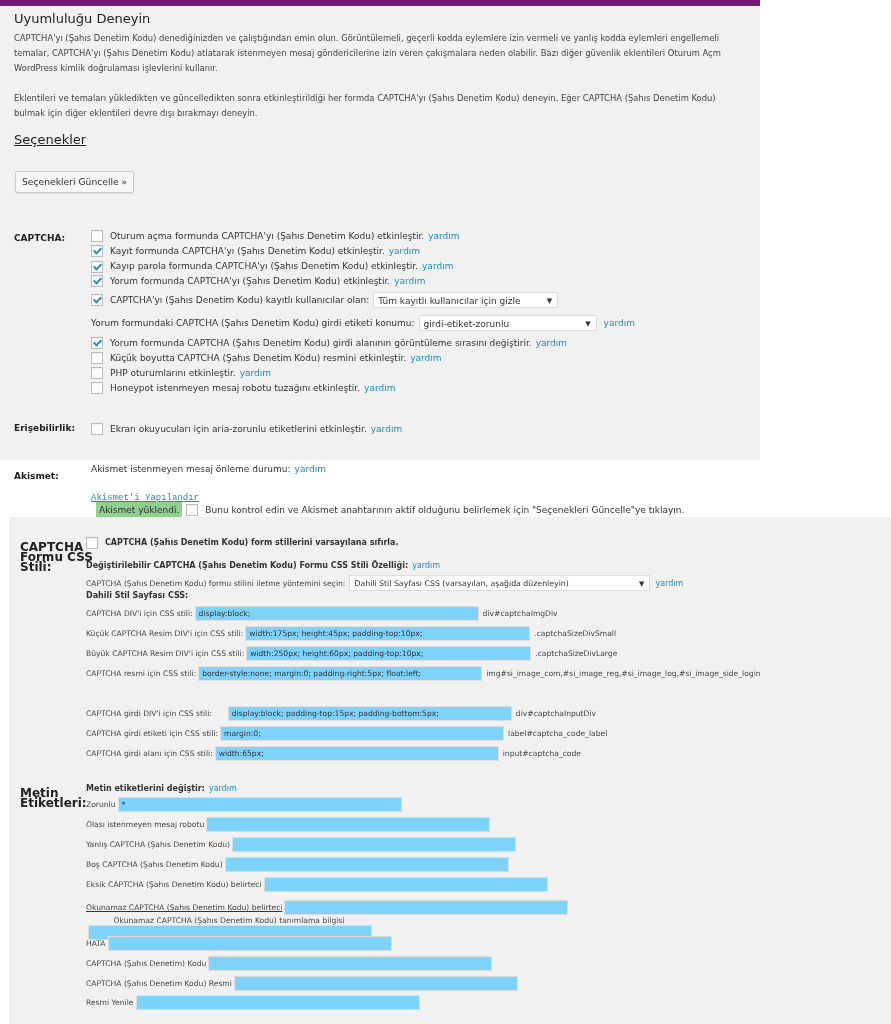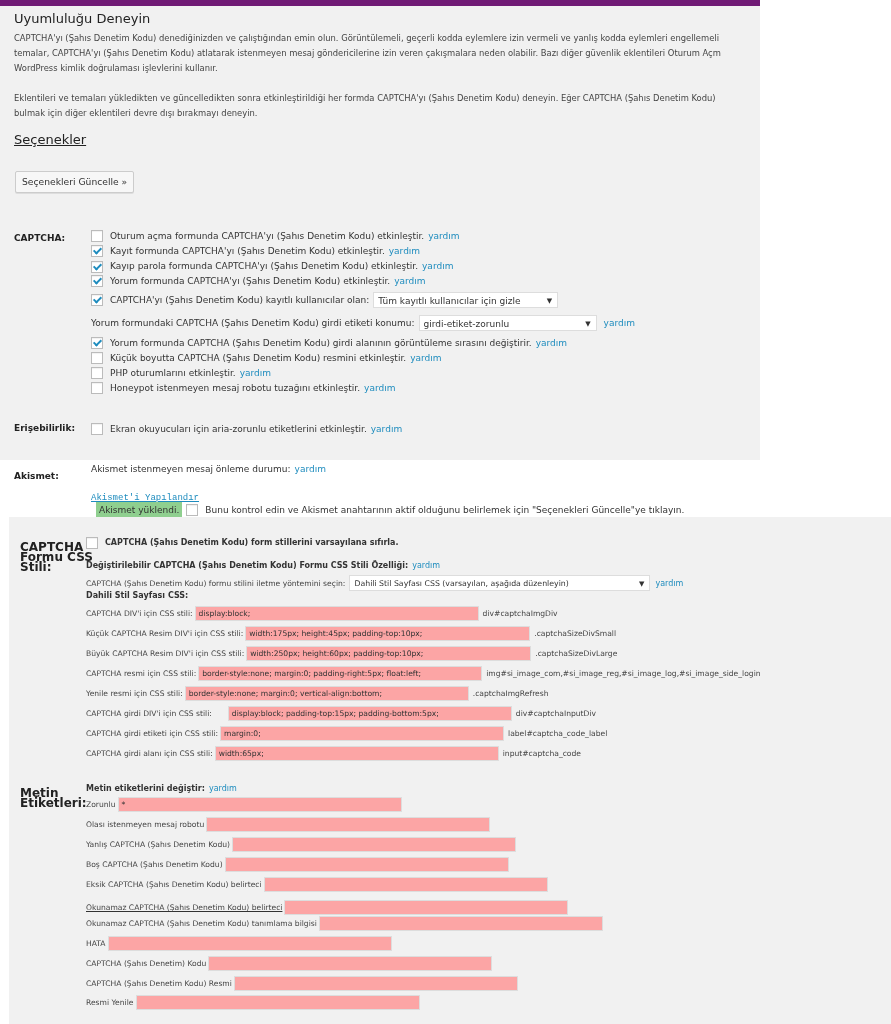--- a/index.html
+++ b/index.html
@@ -20,21 +20,21 @@
         position:relative; flex:none; box-shadow:inset 0 1px 1px rgba(0,0,0,.06); }
   .cb.on::after { content:""; position:absolute; left:3px; top:0px; width:3px; height:6px;
         border:solid #1e8cbe; border-width:0 2px 2px 0; transform:rotate(45deg); }
   .link { color:#1e8cbe; margin-left:4px; }
   .sel { background:#fff; border:1px solid #ddd; font-size:9px; height:16px; line-height:16px;
          padding:0 18px 0 4px; position:relative; color:#333; box-sizing:border-box; }
   .sel .arr { position:absolute; right:5px; top:0; font-size:7px; color:#333; }
   .green { background:#8fcf8f; padding:1px 3px; color:#333; }
   .ul { color:#1e8cbe; text-decoration:underline; }
   .s { font-size:7.6px; color:#444; }
-  .in { background:#fca5a5; border:1px solid #ddd; height:15px; box-sizing:border-box;
+  .in { background:#7dd3fc; border:1px solid #ddd; height:15px; box-sizing:border-box;
         font-size:7.6px; line-height:13px; padding:0 3px; color:#333; }
   .cssrow { display:flex; align-items:center; position:absolute; white-space:nowrap; }
   .cssrow .sel-name { margin-left:4px; }
   .blbl { font-size:12px; font-weight:bold; color:#222; line-height:10px; }
 </style>
 </head>
 <body>
 
 <div class="panel-top">
   <h2 class="abs" style="left:14px;top:5px;">Uyumluluğu Deneyin</h2>
@@ -166,25 +166,20 @@
   <div class="cssrow" style="left:77px;top:129px;">
     <span class="s">Büyük CAPTCHA Resim DIV'i için CSS stili:</span>
     <span class="in" style="margin-left:2px;width:285px;">width:250px; height:60px; padding-top:10px;</span>
     <span class="s sel-name">.captchaSizeDivLarge</span>
   </div>
   <div class="cssrow" style="left:77px;top:149px;">
     <span class="s">CAPTCHA resmi için CSS stili:</span>
     <span class="in" style="margin-left:2px;width:284px;">border-style:none; margin:0; padding-right:5px; float:left;</span>
     <span class="s sel-name">img#si_image_com,#si_image_reg,#si_image_log,#si_image_side_login</span>
   </div>
-  <div class="cssrow" style="left:77px;top:169px;">
-    <span class="s">Yenile resmi için CSS stili:</span>
-    <span class="in" style="margin-left:2px;width:284px;">border-style:none; margin:0; vertical-align:bottom;</span>
-    <span class="s sel-name">.captchaImgRefresh</span>
-  </div>
   <div class="cssrow" style="left:77px;top:189px;">
     <span class="s">CAPTCHA girdi DIV'i için CSS stili:</span>
     <span class="in" style="margin-left:16px;width:284px;">display:block; padding-top:15px; padding-bottom:5px;</span>
     <span class="s sel-name">div#captchaInputDiv</span>
   </div>
   <div class="cssrow" style="left:77px;top:209px;">
     <span class="s">CAPTCHA girdi etiketi için CSS stili:</span>
     <span class="in" style="margin-left:2px;width:284px;">margin:0;</span>
     <span class="s sel-name">label#captcha_code_label</span>
   </div>
@@ -220,21 +215,21 @@
     <span class="in" style="margin-left:2px;width:284px;"></span>
   </div>
   <div class="cssrow" style="left:77px;top:360px;">
     <span class="s">Eksik CAPTCHA (Şahıs Denetim Kodu) belirteci</span>
     <span class="in" style="margin-left:2px;width:284px;"></span>
   </div>
   <div class="cssrow" style="left:77px;top:383px;text-decoration:underline;">
     <span class="s">Okunamaz CAPTCHA (Şahıs Denetim Kodu) belirteci</span>
     <span class="in" style="margin-left:2px;width:284px;"></span>
   </div>
-  <div class="cssrow" style="left:77px;top:399px;">
+  <div class="cssrow" style="left:77px;top:399px;flex-direction:column;">
     <span class="s">Okunamaz CAPTCHA (Şahıs Denetim Kodu) tanımlama bilgisi</span>
     <span class="in" style="margin-left:2px;width:284px;"></span>
   </div>
   <div class="cssrow" style="left:77px;top:419px;">
     <span class="s">HATA</span>
     <span class="in" style="margin-left:2px;width:284px;"></span>
   </div>
   <div class="cssrow" style="left:77px;top:439px;">
     <span class="s">CAPTCHA (Şahıs Denetim) Kodu</span>
     <span class="in" style="margin-left:2px;width:284px;"></span>

